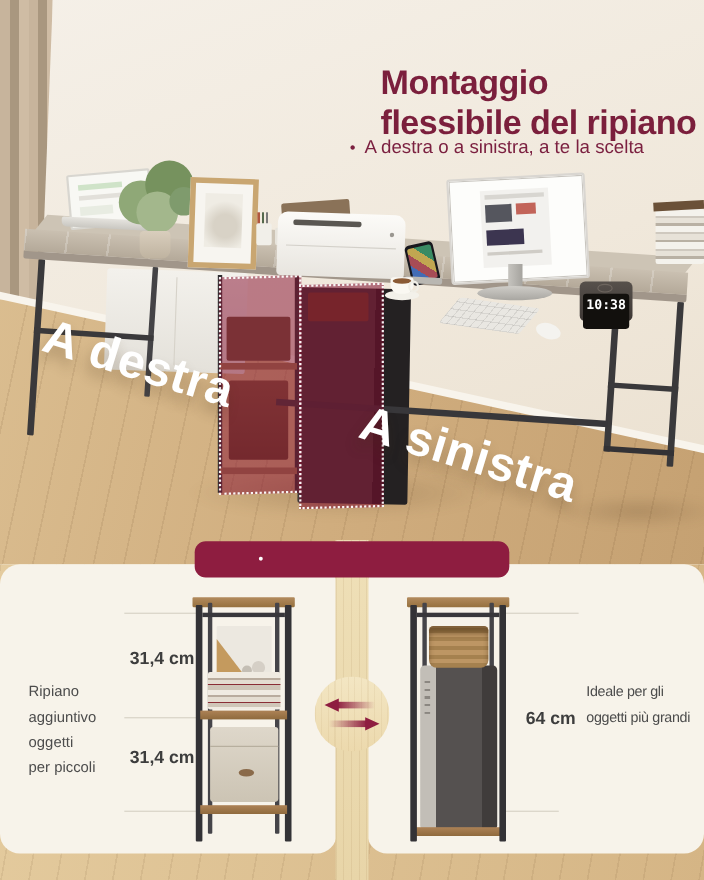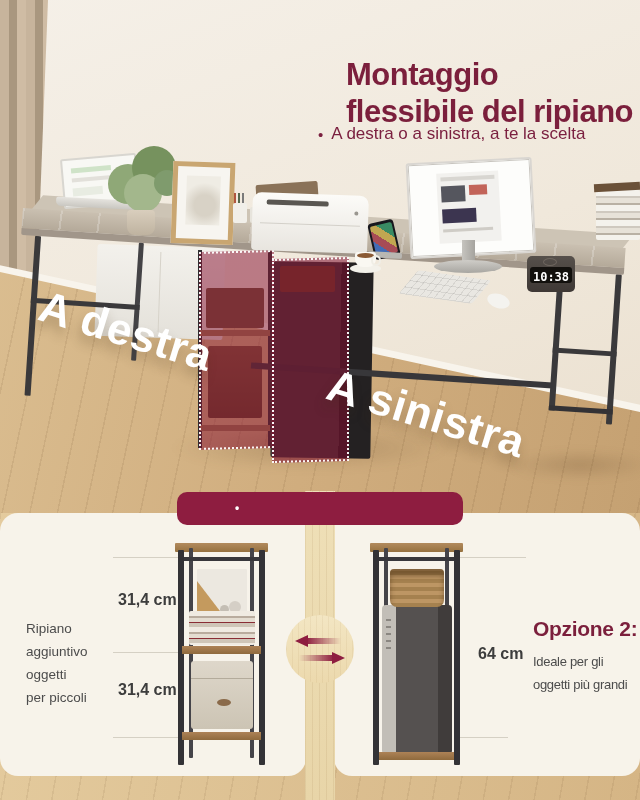--- a/index.html
+++ b/index.html
@@ -109,21 +109,21 @@
   .monitor .pg em{position:absolute;left:4px;top:56px;width:50px;height:3px;background:#cfccc6;}
   .mon-neck{left:462px;top:240px;width:13px;height:24px;background:linear-gradient(90deg,#c6c4bf,#a5a39e);}
   .mon-base{left:434px;top:260px;width:68px;height:13px;background:linear-gradient(#cfcdc8,#a8a6a1);border-radius:50%;}
   .keyboard{left:408px;top:274px;width:74px;height:26px;background:#e9e7e2;border-radius:3px;
     transform:rotate(8deg) skewX(-32deg);
     background-image:repeating-linear-gradient(90deg,rgba(0,0,0,.08) 0 1px,rgba(0,0,0,0) 1px 7px),
                      repeating-linear-gradient(0deg,rgba(0,0,0,.08) 0 1px,rgba(0,0,0,0) 1px 7px);}
   .mouse{left:487px;top:294px;width:23px;height:14px;background:#f4f3ef;border-radius:50%;transform:rotate(18deg);}
   .clock{left:527px;top:256px;width:48px;height:36px;background:linear-gradient(#56504b,#3e3835);border-radius:5px;}
   .clock .pad{position:absolute;left:16px;top:2px;width:12px;height:6px;border:1px solid #6e665f;border-radius:50%;}
-  .clock .scr{position:absolute;left:3px;top:11px;width:42px;height:16px;background:#12100d;border-radius:3px;
+  .clock .scr{position:absolute;left:3px;top:11px;width:42px;height:32px;background:#12100d;border-radius:3px;
     color:#fff;font-family:"DejaVu Sans Mono",monospace;font-size:12px;font-weight:bold;
     text-align:center;line-height:20px;letter-spacing:0;}
   .books{left:596px;top:190px;width:44px;height:50px;border-radius:2px;
     background:repeating-linear-gradient(#f4f2ec 0 6px,#cfc9bf 6px 8px,#e7e2d8 8px 13px,#b9b1a4 13px 15px);}
   .books i{position:absolute;left:-2px;top:-7px;width:46px;height:8px;background:#6b5138;transform:rotate(-3deg);}
 
   
   .title{left:330px;top:40px;width:306px;color:#7b1f3c;font-size:31px;font-weight:600;
     line-height:1.2;letter-spacing:-.5px;z-index:7;}
   .title span{display:block;white-space:nowrap;}
@@ -393,20 +393,19 @@
 
     <div class="opt opt1">
       <div class="opt-desc">
         <span>Ripiano</span>
         <span>aggiuntivo</span>
         <span>oggetti</span>
         <span>per piccoli</span>
       </div>
     </div>
     <div class="opt opt2">
-      <h3>Opzione 2:</h3>
       <div class="opt-desc">
         <span>Ideale per gli</span>
         <span>oggetti più grandi</span>
       </div>
     </div>
   </section>
 </div>
 
 </body></html>

